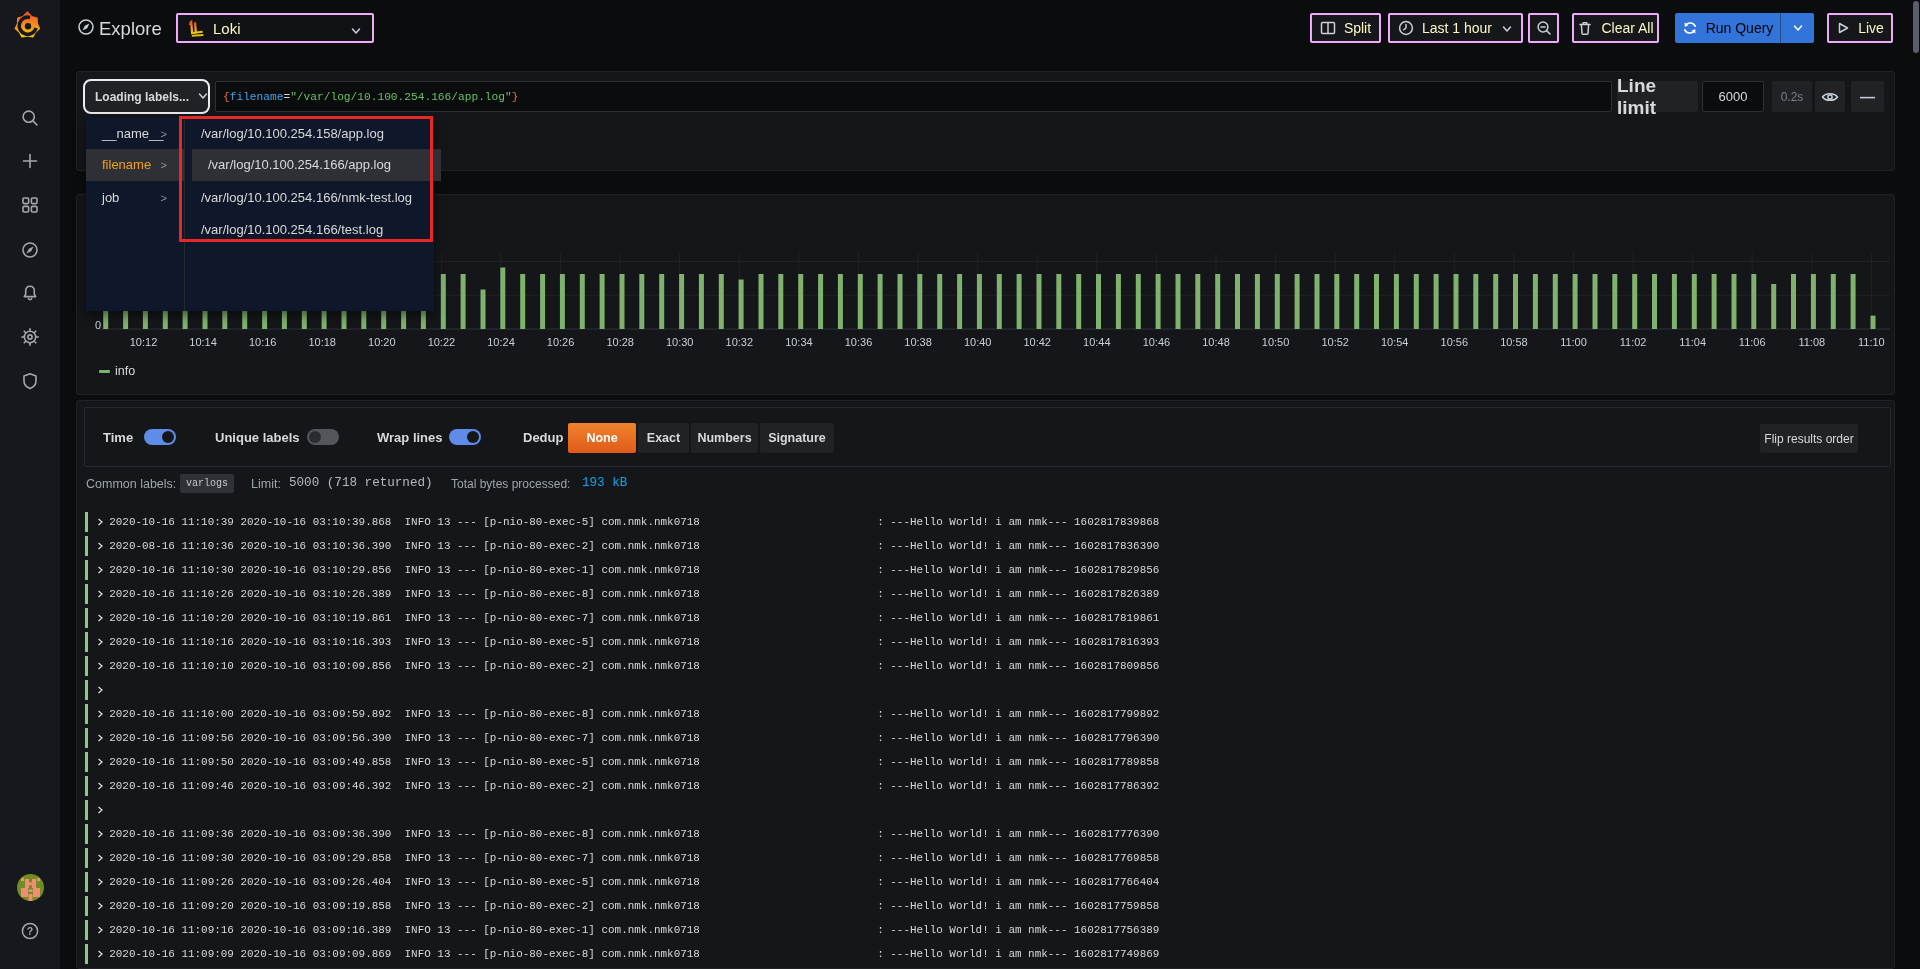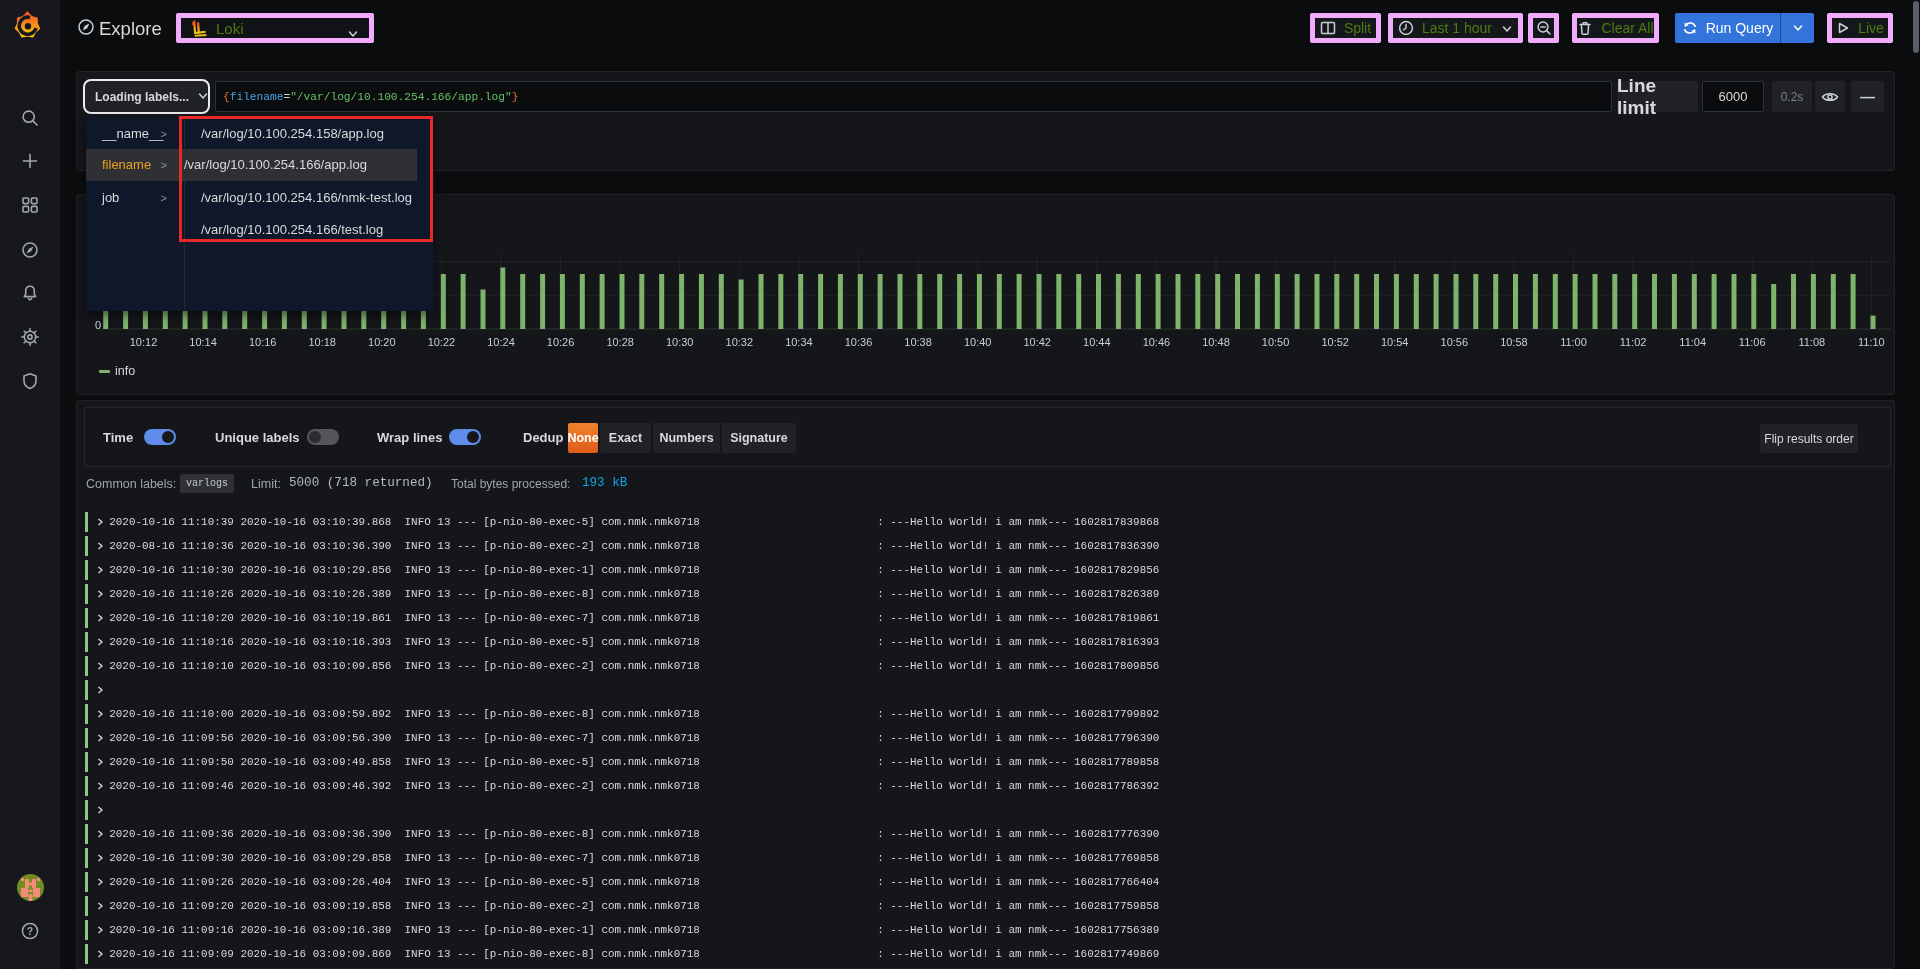--- a/index.html
+++ b/index.html
@@ -1,22 +1,22 @@
 <!DOCTYPE html>
 <html><head><meta charset="utf-8"><title>Explore - Loki - Grafana</title>
 <style>
 * { margin:0; padding:0; box-sizing:border-box; }
 html,body { width:1920px; height:969px; background:#0b0c0e; overflow:hidden;
   font-family:"Liberation Sans",sans-serif; color:#d8d9da; }
 .abs { position:absolute; }
 #sidebar { position:absolute; left:0; top:0; width:60px; height:969px; background:#17181e; }
 .sic { position:absolute; left:20px; width:20px; height:20px; }
-.hbtn { position:absolute; top:13px; height:30px; background:#16171b; border:5px solid #f0abfc;
+.hbtn { position:absolute; top:13px; height:30px; background:#16171b; border:2px solid #f0abfc;
   border-radius:2px; display:flex; align-items:center; justify-content:center;
-  font-size:14px; font-weight:500; color:#4d7c0f; }
+  font-size:14px; font-weight:500; color:#fef9c3; }
 .box { position:absolute; top:81px; height:31px; border-radius:2px; display:flex; align-items:center; justify-content:center; }
 .gray { background:#202226; }
 #qpanel,#gpanel,#lpanel { position:absolute; left:76px; background:#141619; border:1px solid #202226; border-radius:3px; }
 .logrow { position:absolute; left:85px; width:1806px; height:24px; }
 .lvl { position:absolute; left:0; top:2px; width:3px; height:20px; background:#8fc78b; }
 .larr { position:absolute; left:10px; top:7px; width:10px; height:10px; }
 .ltxt { position:absolute; left:24.2px; top:0; height:24px; line-height:24px;
   font-family:"Liberation Mono",monospace; font-size:10.95px; color:#d8d9da; }
 .tgl { position:absolute; border-radius:9px; }
 .tgl .kn { position:absolute; top:2px; width:12px; height:12px; border-radius:50%; background:#16171b; }
@@ -135,21 +135,21 @@
       <circle cx="7" cy="7" r="4.9" fill="none" stroke="#c7d0d9" stroke-width="1.5" stroke-linecap="round" stroke-linejoin="round"></circle>
       <line x1="10.6" y1="10.6" x2="14" y2="14" fill="none" stroke="#c7d0d9" stroke-width="1.5" stroke-linecap="round" stroke-linejoin="round"></line>
       <line x1="4.9" y1="7" x2="9.1" y2="7" fill="none" stroke="#c7d0d9" stroke-width="1.5" stroke-linecap="round" stroke-linejoin="round"></line>
     </svg>
   </div>
 <div class="hbtn" style="left:1572px;width:87px"><svg width="16" height="16" viewBox="0 0 16 16" style="margin-right:8px">
       <path d="M3,4.4 L13,4.4" fill="none" stroke="#c7d0d9" stroke-width="1.5" stroke-linecap="round" stroke-linejoin="round"></path>
       <path d="M6.2,4.2 L6.2,2.8 L9.8,2.8 L9.8,4.2" fill="none" stroke="#c7d0d9" stroke-width="1.5" stroke-linecap="round" stroke-linejoin="round"></path>
       <path d="M4.4,4.6 L5,13.4 A0.9,0.9 0 0 0 5.9,14.2 L10.1,14.2 A0.9,0.9 0 0 0 11,13.4 L11.6,4.6" fill="none" stroke="#c7d0d9" stroke-width="1.5" stroke-linecap="round" stroke-linejoin="round"></path>
     </svg>Clear All</div>
-<div class="hbtn" style="left:1675px;width:139px;background:#3274d9;border:none;color:#ffffff;padding:0">
+<div class="hbtn" style="left:1675px;width:139px;background:#3274d9;border:none;color:#000000;padding:0">
   <div style="flex:1;display:flex;align-items:center;justify-content:center;height:100%"><svg width="16" height="16" viewBox="0 0 16 16" style="margin-right:8px">
         <path d="M13.2,6.2 A5.6,5.6 0 0 0 3.4,5.6" fill="none" stroke="#fff" stroke-width="1.7" stroke-linecap="round"></path>
         <polygon points="2.6,2.6 2.9,6.7 6.6,5.2" fill="#fff"></polygon>
         <path d="M2.8,9.8 A5.6,5.6 0 0 0 12.6,10.4" fill="none" stroke="#fff" stroke-width="1.7" stroke-linecap="round"></path>
         <polygon points="13.4,13.4 13.1,9.3 9.4,10.8" fill="#fff"></polygon>
       </svg>Run Query</div>
   <div style="width:34px;height:100%;display:flex;align-items:center;justify-content:center;border-left:1px solid rgba(0,0,0,0.35)">
       <svg width="12" height="12" viewBox="0 0 12 12">
         <polyline points="2.5,4 6,8 9.5,4" fill="none" stroke="#fff" stroke-width="1.5" stroke-linecap="round" stroke-linejoin="round"></polyline>
       </svg>
@@ -353,21 +353,21 @@
 <div class="abs" style="left:215px;top:430px;font-size:13px;font-weight:700">Unique labels</div>
 <div class="tgl" style="left:307px;top:429px;width:32px;height:16px;background:#55565b">
     <div class="kn" style="left:2px;background:#2b2c30"></div>
   </div>
 <div class="abs" style="left:377px;top:430px;font-size:13px;font-weight:700">Wrap lines</div>
 <div class="tgl" style="left:449px;top:429px;width:32px;height:16px;background:#5e8ce8">
     <div class="kn" style="right:2px"></div>
   </div>
 <div class="abs" style="left:523px;top:430px;font-size:13px;font-weight:700">Dedup</div>
 <div class="abs" style="left:568px;top:423px;height:30px;display:flex">
-  <div style="width:30px;background:linear-gradient(180deg,#f0832c,#e05a19);border-radius:2px;display:flex;align-items:center;justify-content:center;font-size:12.5px;font-weight:700;color:#fff">None</div>
+  <div style="width:68px;background:linear-gradient(180deg,#f0832c,#e05a19);border-radius:2px;display:flex;align-items:center;justify-content:center;font-size:12.5px;font-weight:700;color:#fff">None</div>
   <div style="width:51px;margin-left:2px;background:#202226;border-radius:2px;display:flex;align-items:center;justify-content:center;font-size:12.5px;font-weight:700">Exact</div>
   <div style="width:67px;margin-left:2px;background:#202226;border-radius:2px;display:flex;align-items:center;justify-content:center;font-size:12.5px;font-weight:700">Numbers</div>
   <div style="width:74px;margin-left:2px;background:#202226;border-radius:2px;display:flex;align-items:center;justify-content:center;font-size:12.5px;font-weight:700">Signature</div>
 </div>
 <div class="abs" style="left:1760px;top:424px;width:98px;height:29px;background:#202226;border-radius:2px;display:flex;align-items:center;justify-content:center;font-size:12px;font-weight:500">Flip results order</div>
 
 <div class="abs" style="left:86px;top:477px;font-size:12.5px;color:#9da5ad;font-weight:500">Common labels:</div>
 <div class="abs" style="left:180px;top:474px;height:19px;background:#2f3136;border-radius:2px;padding:0 6px;line-height:19px;font-family:'Liberation Mono',monospace;font-size:10px;color:#c3c7cd">varlogs</div>
 <div class="abs" style="left:251px;top:477px;font-size:12.5px;color:#9da5ad;font-weight:500">Limit:</div>
 <div class="abs" style="left:289px;top:476px;font-family:'Liberation Mono',monospace;font-size:12.6px;color:#b3b9c0">5000 (718 returned)</div>
@@ -505,17 +505,17 @@
     </svg>
     <pre class="ltxt">2020-10-16 11:09:09 2020-10-16 03:09:09.869  INFO 13 --- [p-nio-80-exec-8] com.nmk.nmk0718                           : ---Hello World! i am nmk--- 1602817749869</pre>
   </div>
 
 <div class="abs" style="left:86px;top:117px;width:348px;height:194px;background:#0f172a;box-shadow:0 4px 10px rgba(0,0,0,0.5);z-index:40">
   <div class="abs dditem" style="left:0;top:1px;width:98px;padding-left:16px;color:#d8d9da">__name__<span style="position:absolute;right:17px;color:#8d939b;font-size:11px">&gt;</span></div>
   <div class="abs dditem" style="left:0;top:32.3px;width:98px;padding-left:16px;background:#2e3036;color:#eda11c">filename<span style="position:absolute;right:17px;color:#8d939b;font-size:11px">&gt;</span></div>
   <div class="abs dditem" style="left:0;top:64.6px;width:98px;padding-left:16px;color:#d8d9da">job<span style="position:absolute;right:17px;color:#8d939b;font-size:11px">&gt;</span></div>
   <div class="abs" style="left:98px;top:0;width:1px;height:194px;background:#26282c"></div>
   <div class="abs dditem" style="left:99px;top:1px;width:249px;padding-left:16px">/var/log/10.100.254.158/app.log</div>
-  <div class="abs dditem" style="left:82px;top:32.3px;width:249px;padding-left:16px;background:#2e3036">/var/log/10.100.254.166/app.log</div>
+  <div class="abs dditem" style="left:106px;top:32.3px;width:249px;padding-left:16px;background:#2e3036">/var/log/10.100.254.166/app.log</div>
   <div class="abs dditem" style="left:99px;top:64.6px;width:249px;padding-left:16px">/var/log/10.100.254.166/nmk-test.log</div>
   <div class="abs dditem" style="left:99px;top:96.9px;width:249px;padding-left:16px">/var/log/10.100.254.166/test.log</div>
 </div>
 <div class="abs" style="left:179px;top:116px;width:254px;height:126px;border:3px solid #e82727;z-index:41"></div>
 
 </body></html>

